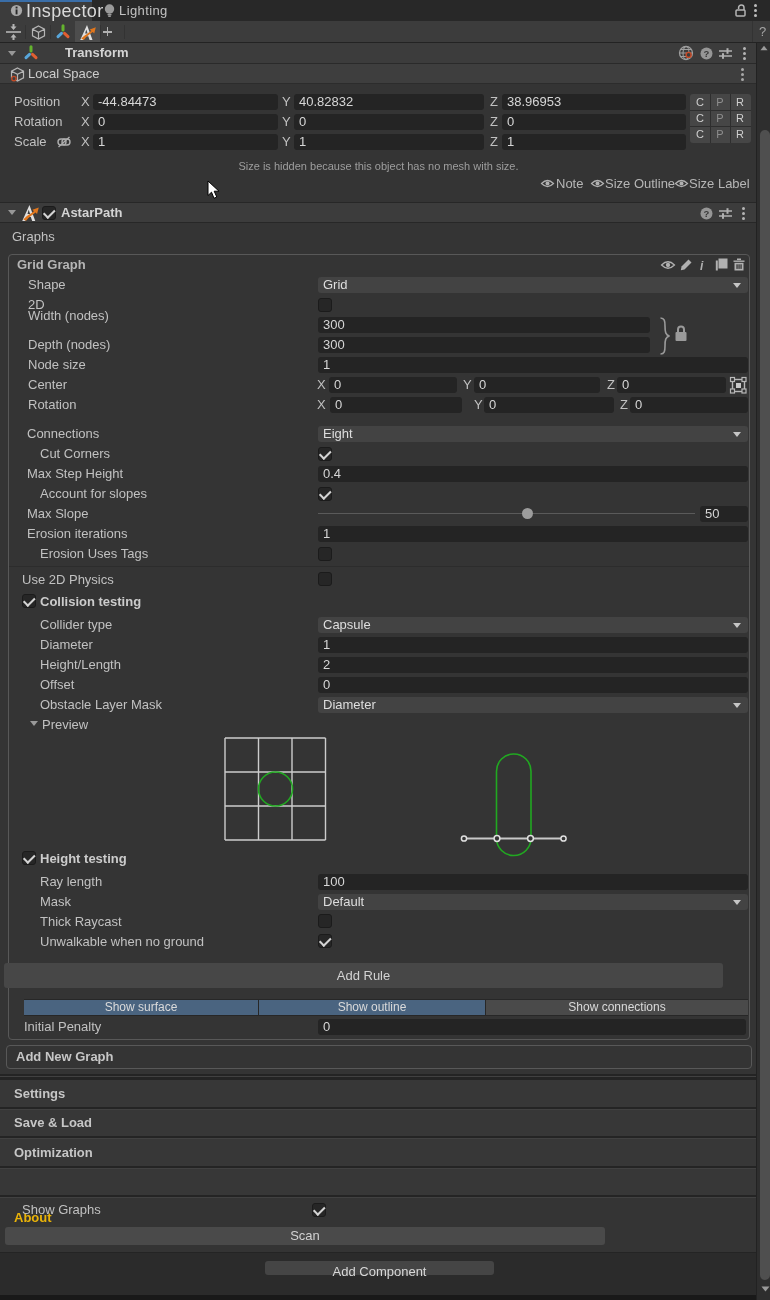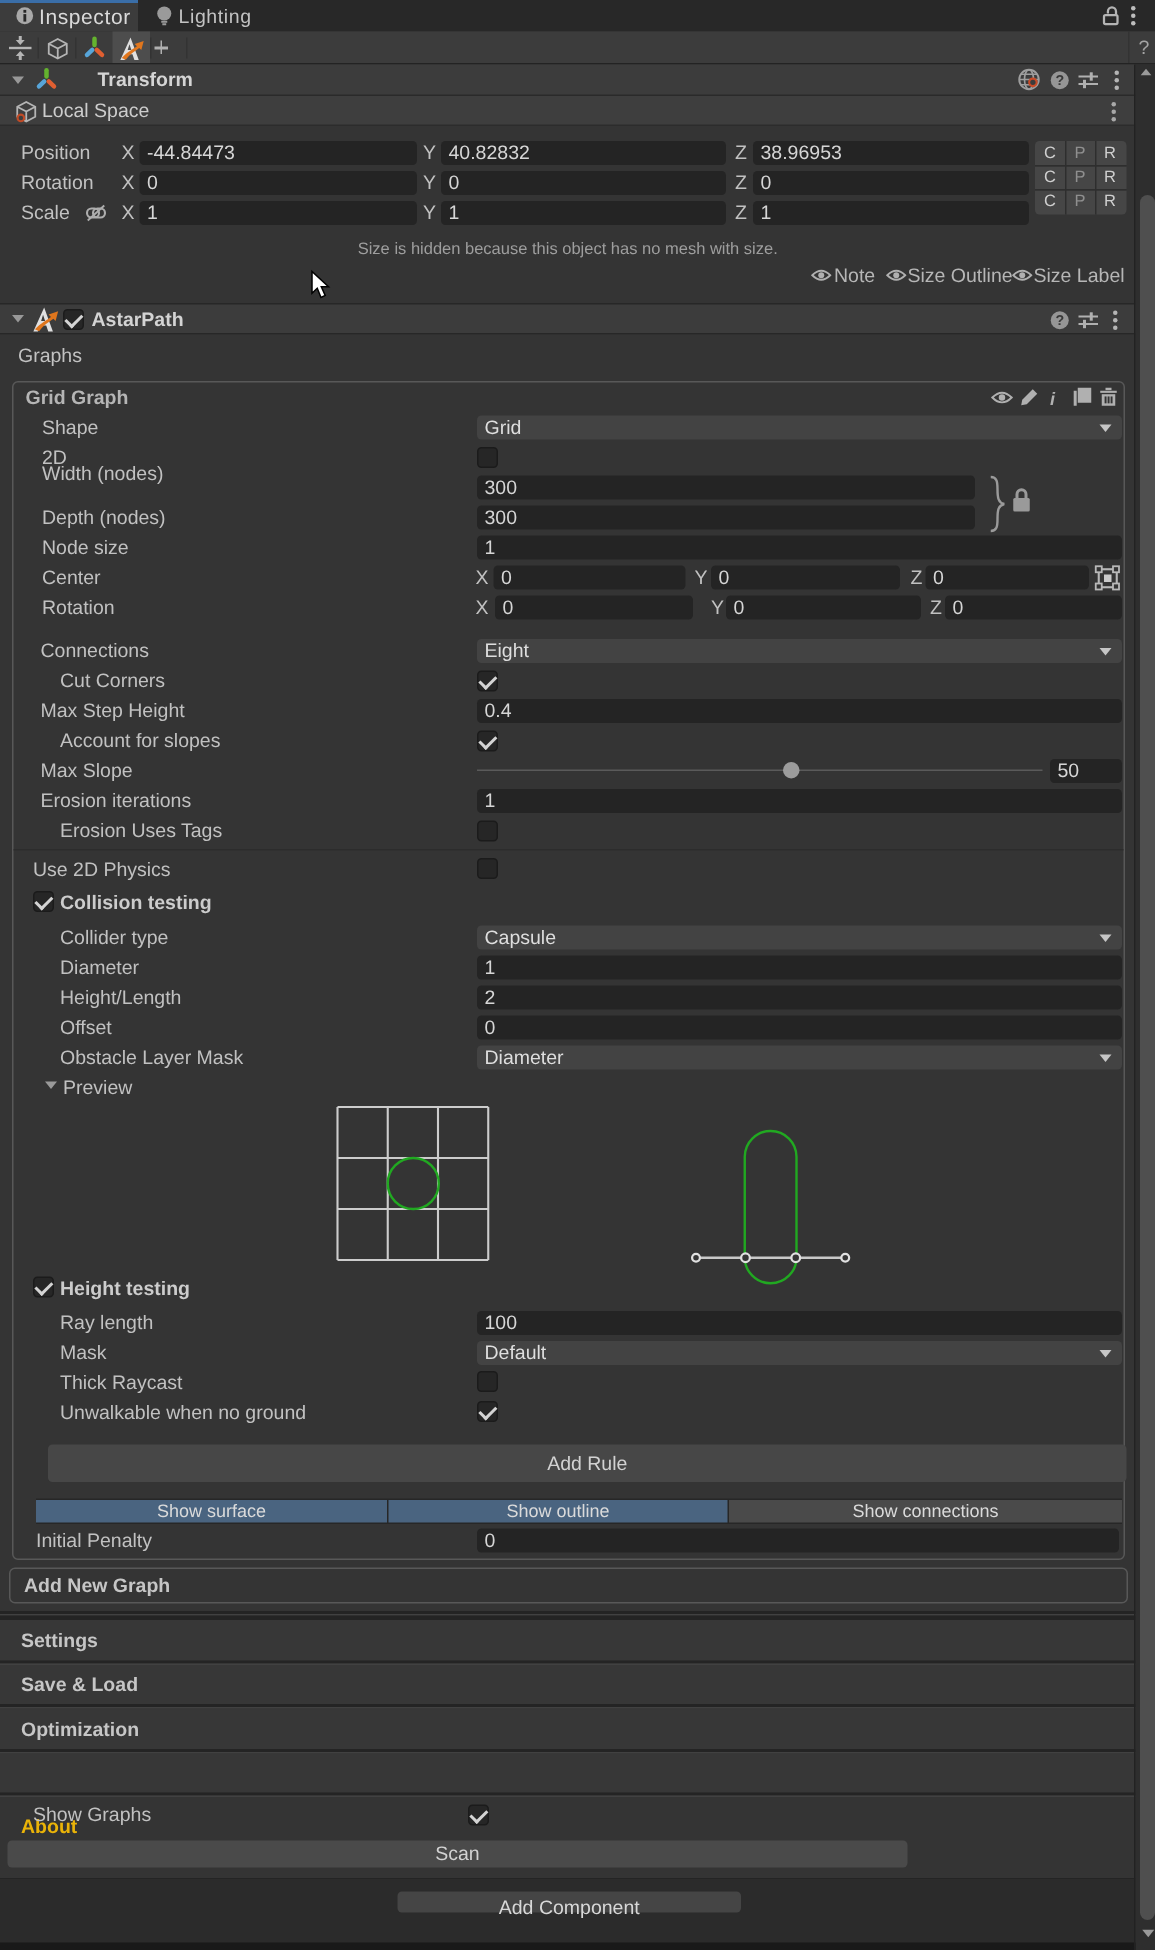--- a/index.html
+++ b/index.html
@@ -23,21 +23,21 @@
 <body>
 <div id="page">
 
 <div class="abs" style="left:0;top:0;width:770px;height:21px;background:#282828;"></div>
 <div class="abs" style="left:0;top:0;width:92px;height:21px;background:#3c3c3c;border-top:2px solid #3a6ea8;"></div>
 <svg style="left:10px;top:4px;" width="13" height="13" viewBox="0 0 13 13">
  <circle cx="6.5" cy="6.5" r="5.6" fill="#a9a9a9"></circle>
  <rect x="5.6" y="5.4" width="1.9" height="5" fill="#282828"></rect>
  <rect x="5.6" y="2.6" width="1.9" height="1.9" fill="#282828"></rect>
 </svg>
-<div class="lbl" style="left:26px;top:3px;font-size:14px;letter-spacing:0.4px;color:#dadada;">Inspector</div>
+<div class="lbl" style="left:26px;top:3px;font-size:18px;letter-spacing:0.4px;color:#dadada;">Inspector</div>
 <svg style="left:104px;top:4px;" width="11" height="13" viewBox="0 0 11 13">
  <circle cx="5.5" cy="5" r="4.7" fill="#9a9a9a"></circle>
  <path d="M3.5 10.5 H7.5 M4.2 12.2 H6.8" stroke="#9a9a9a" stroke-width="1.4"></path>
 </svg>
 <div class="lbl" style="left:119px;top:3px;font-size:13px;letter-spacing:0.4px;color:#c3c3c3;">Lighting</div>
 <svg style="left:735px;top:4px;" width="12" height="13" viewBox="0 0 12 13">
  <rect x="1" y="6" width="9" height="6" rx="1" fill="none" stroke="#b4b4b4" stroke-width="1.5"></rect>
  <path d="M3.6 5 V3.6 A2.7 2.7 0 0 1 9 3.6 V6" fill="none" stroke="#b4b4b4" stroke-width="1.5"></path>
 </svg>
 <div class="abs" style="left:754px;top:4px;width:3px;height:13px;">
@@ -325,21 +325,21 @@
 <div class="chk on" style="left:22px;top:851px;"></div>
 <div class="lbl bold" style="left:40px;top:851px;color:#cccccc;">Height testing</div>
 <div class="lbl" style="left:40px;top:874px;">Ray length</div>
 <div class="fld" style="left:318px;top:874px;width:430px;">100</div>
 <div class="lbl" style="left:40px;top:894px;">Mask</div>
 <div class="drop" style="left:318px;top:894px;width:430px;">Default</div>
 <div class="lbl" style="left:40px;top:914px;">Thick Raycast</div>
 <div class="chk" style="left:318px;top:914px;"></div>
 <div class="lbl" style="left:40px;top:934px;">Unwalkable when no ground</div>
 <div class="chk on" style="left:318px;top:934px;"></div>
-<div class="btn" style="left:32px;top:963px;width:719px;height:25px;line-height:25px;">Add Rule</div>
+<div class="btn" style="left:4px;top:963px;width:719px;height:25px;line-height:25px;">Add Rule</div>
 
 <div class="abs" style="left:24px;top:999px;width:724px;height:17px;background:#272727;">
  <div style="position:absolute;left:0px;top:1px;width:234px;height:15px;background:#4a6480;color:#dadada;text-align:center;line-height:15px;font-size:12px;">Show surface</div>
  <div style="position:absolute;left:235px;top:1px;width:226px;height:15px;background:#4a6480;color:#dadada;text-align:center;line-height:15px;font-size:12px;">Show outline</div>
  <div style="position:absolute;left:462px;top:1px;width:262px;height:15px;background:#4a4a4a;color:#dadada;text-align:center;line-height:15px;font-size:12px;">Show connections</div>
 </div>
 <div class="lbl" style="left:24px;top:1019px;">Initial Penalty</div>
 <div class="fld" style="left:318px;top:1019px;width:428px;">0</div>
 
 <div class="abs" style="left:6px;top:1045px;width:746px;height:24px;border:1px solid #585858;border-radius:4px;"></div>

